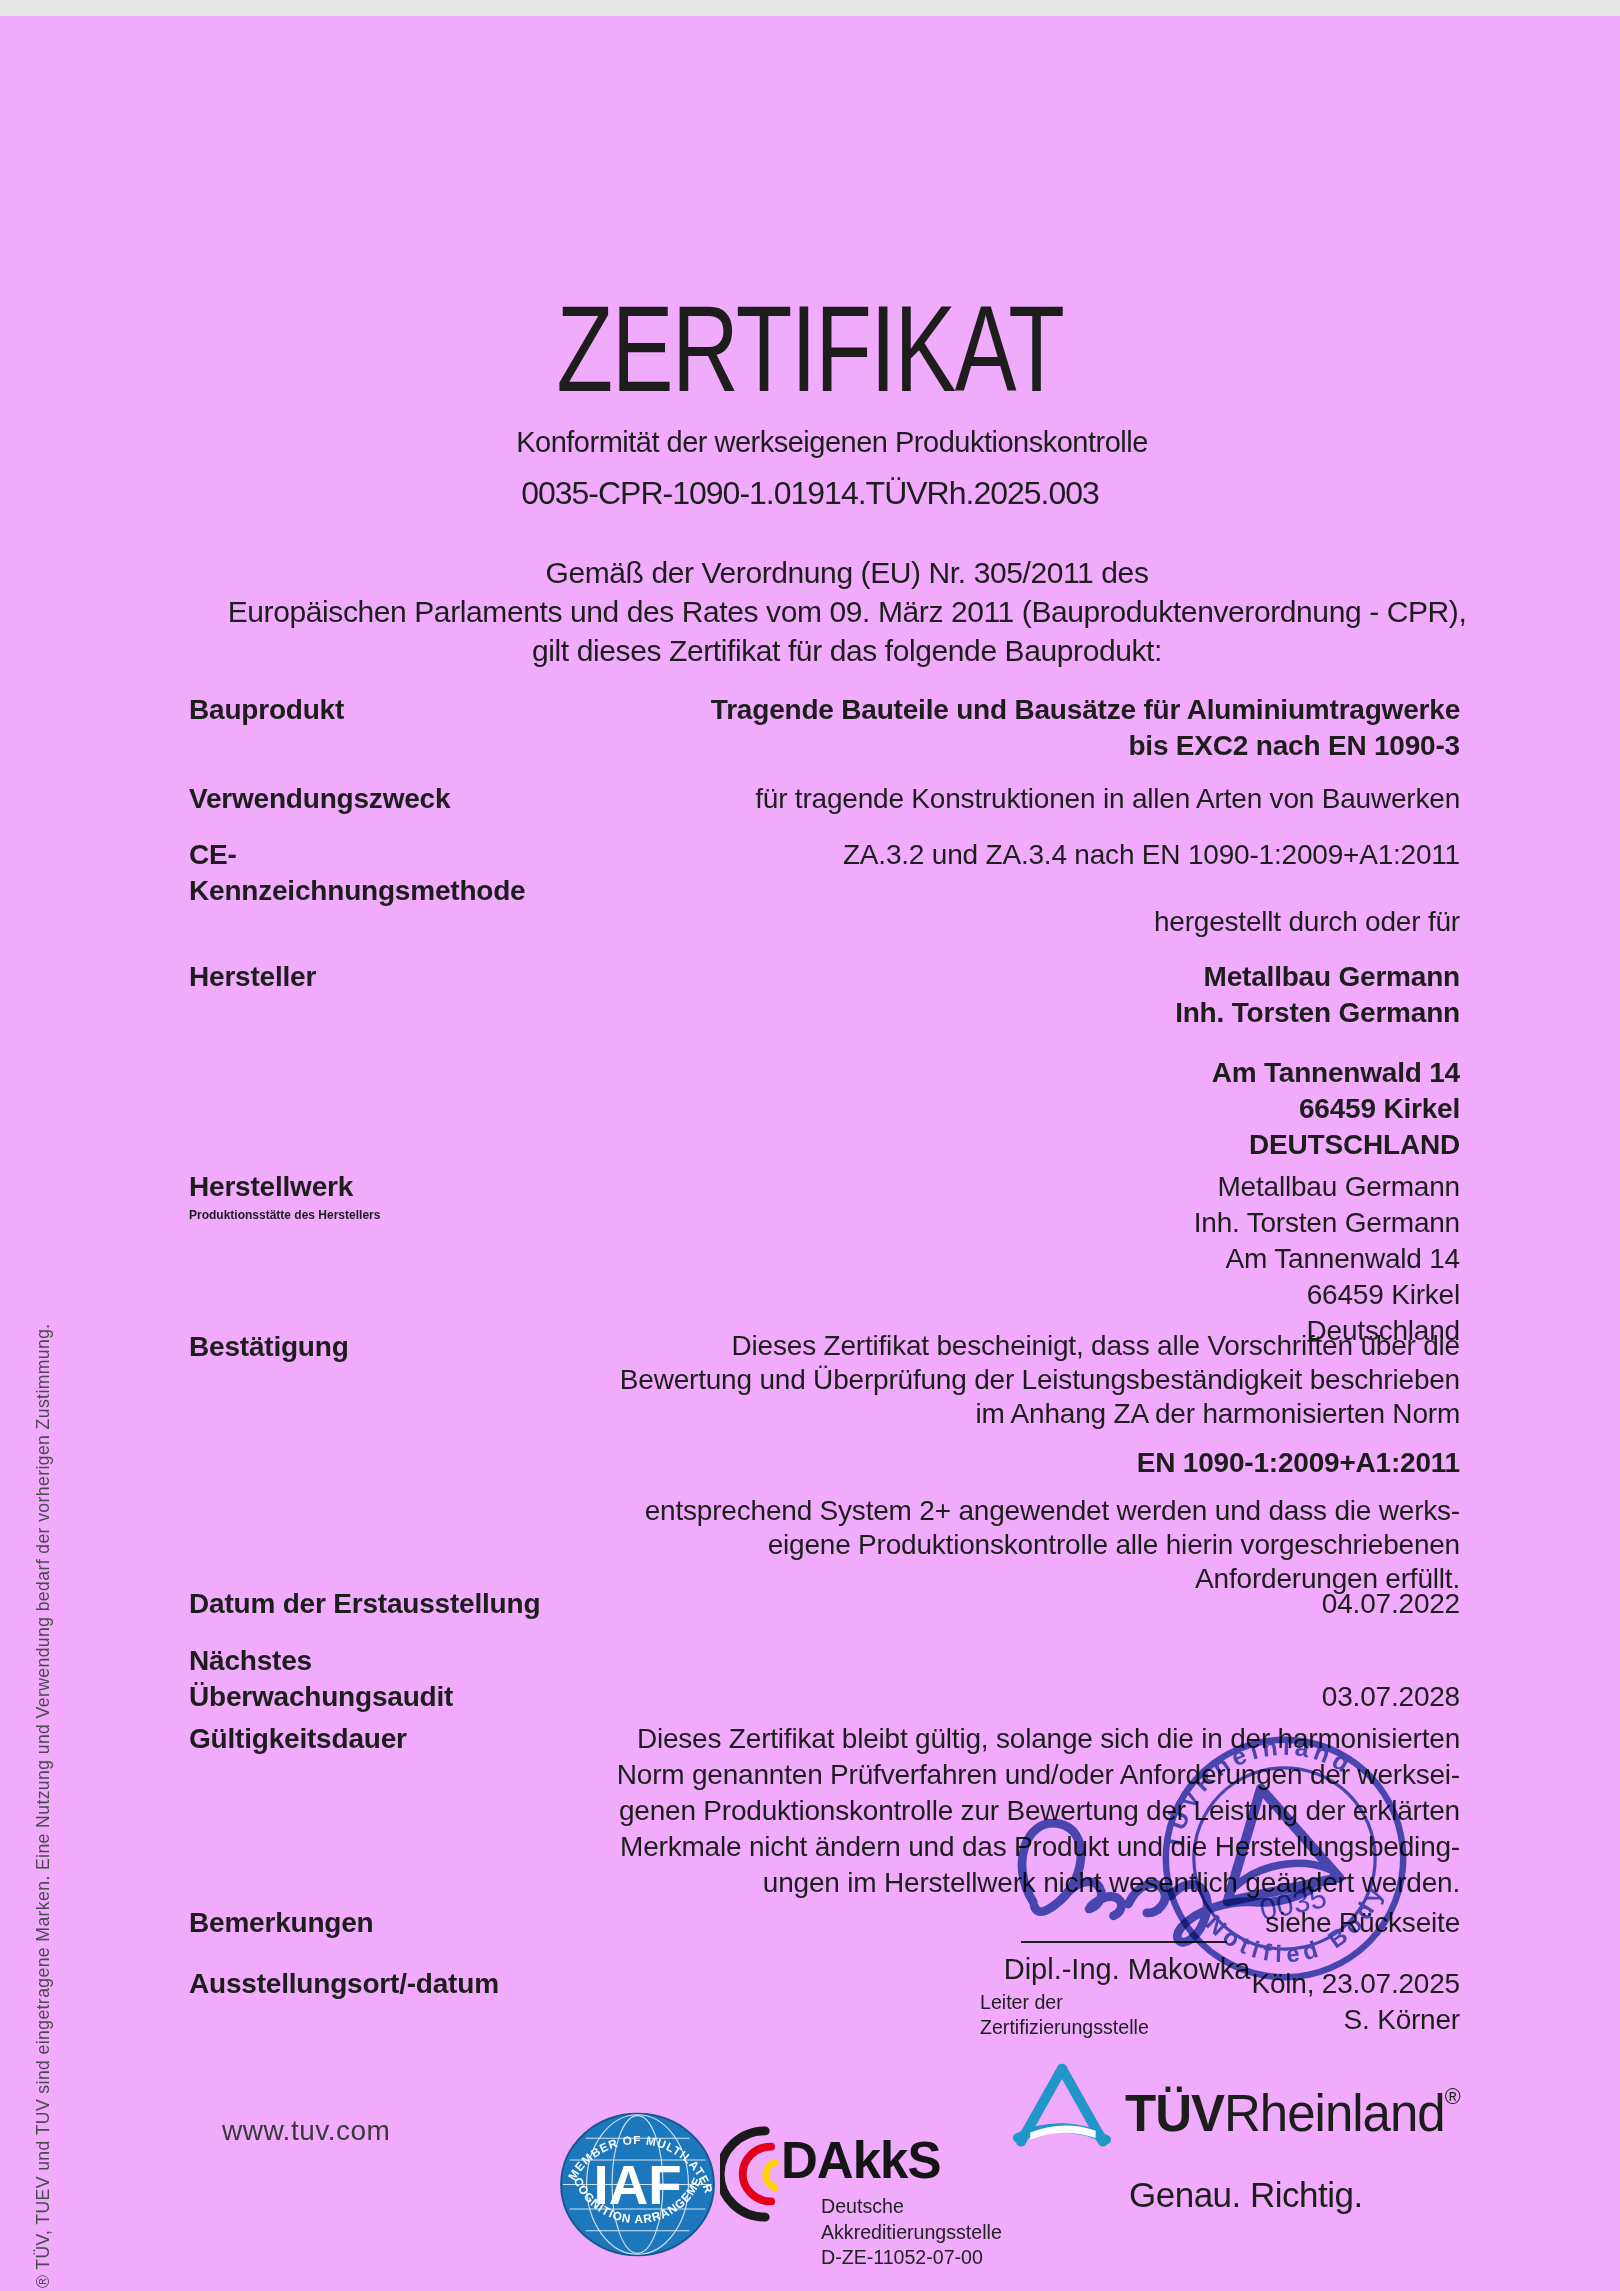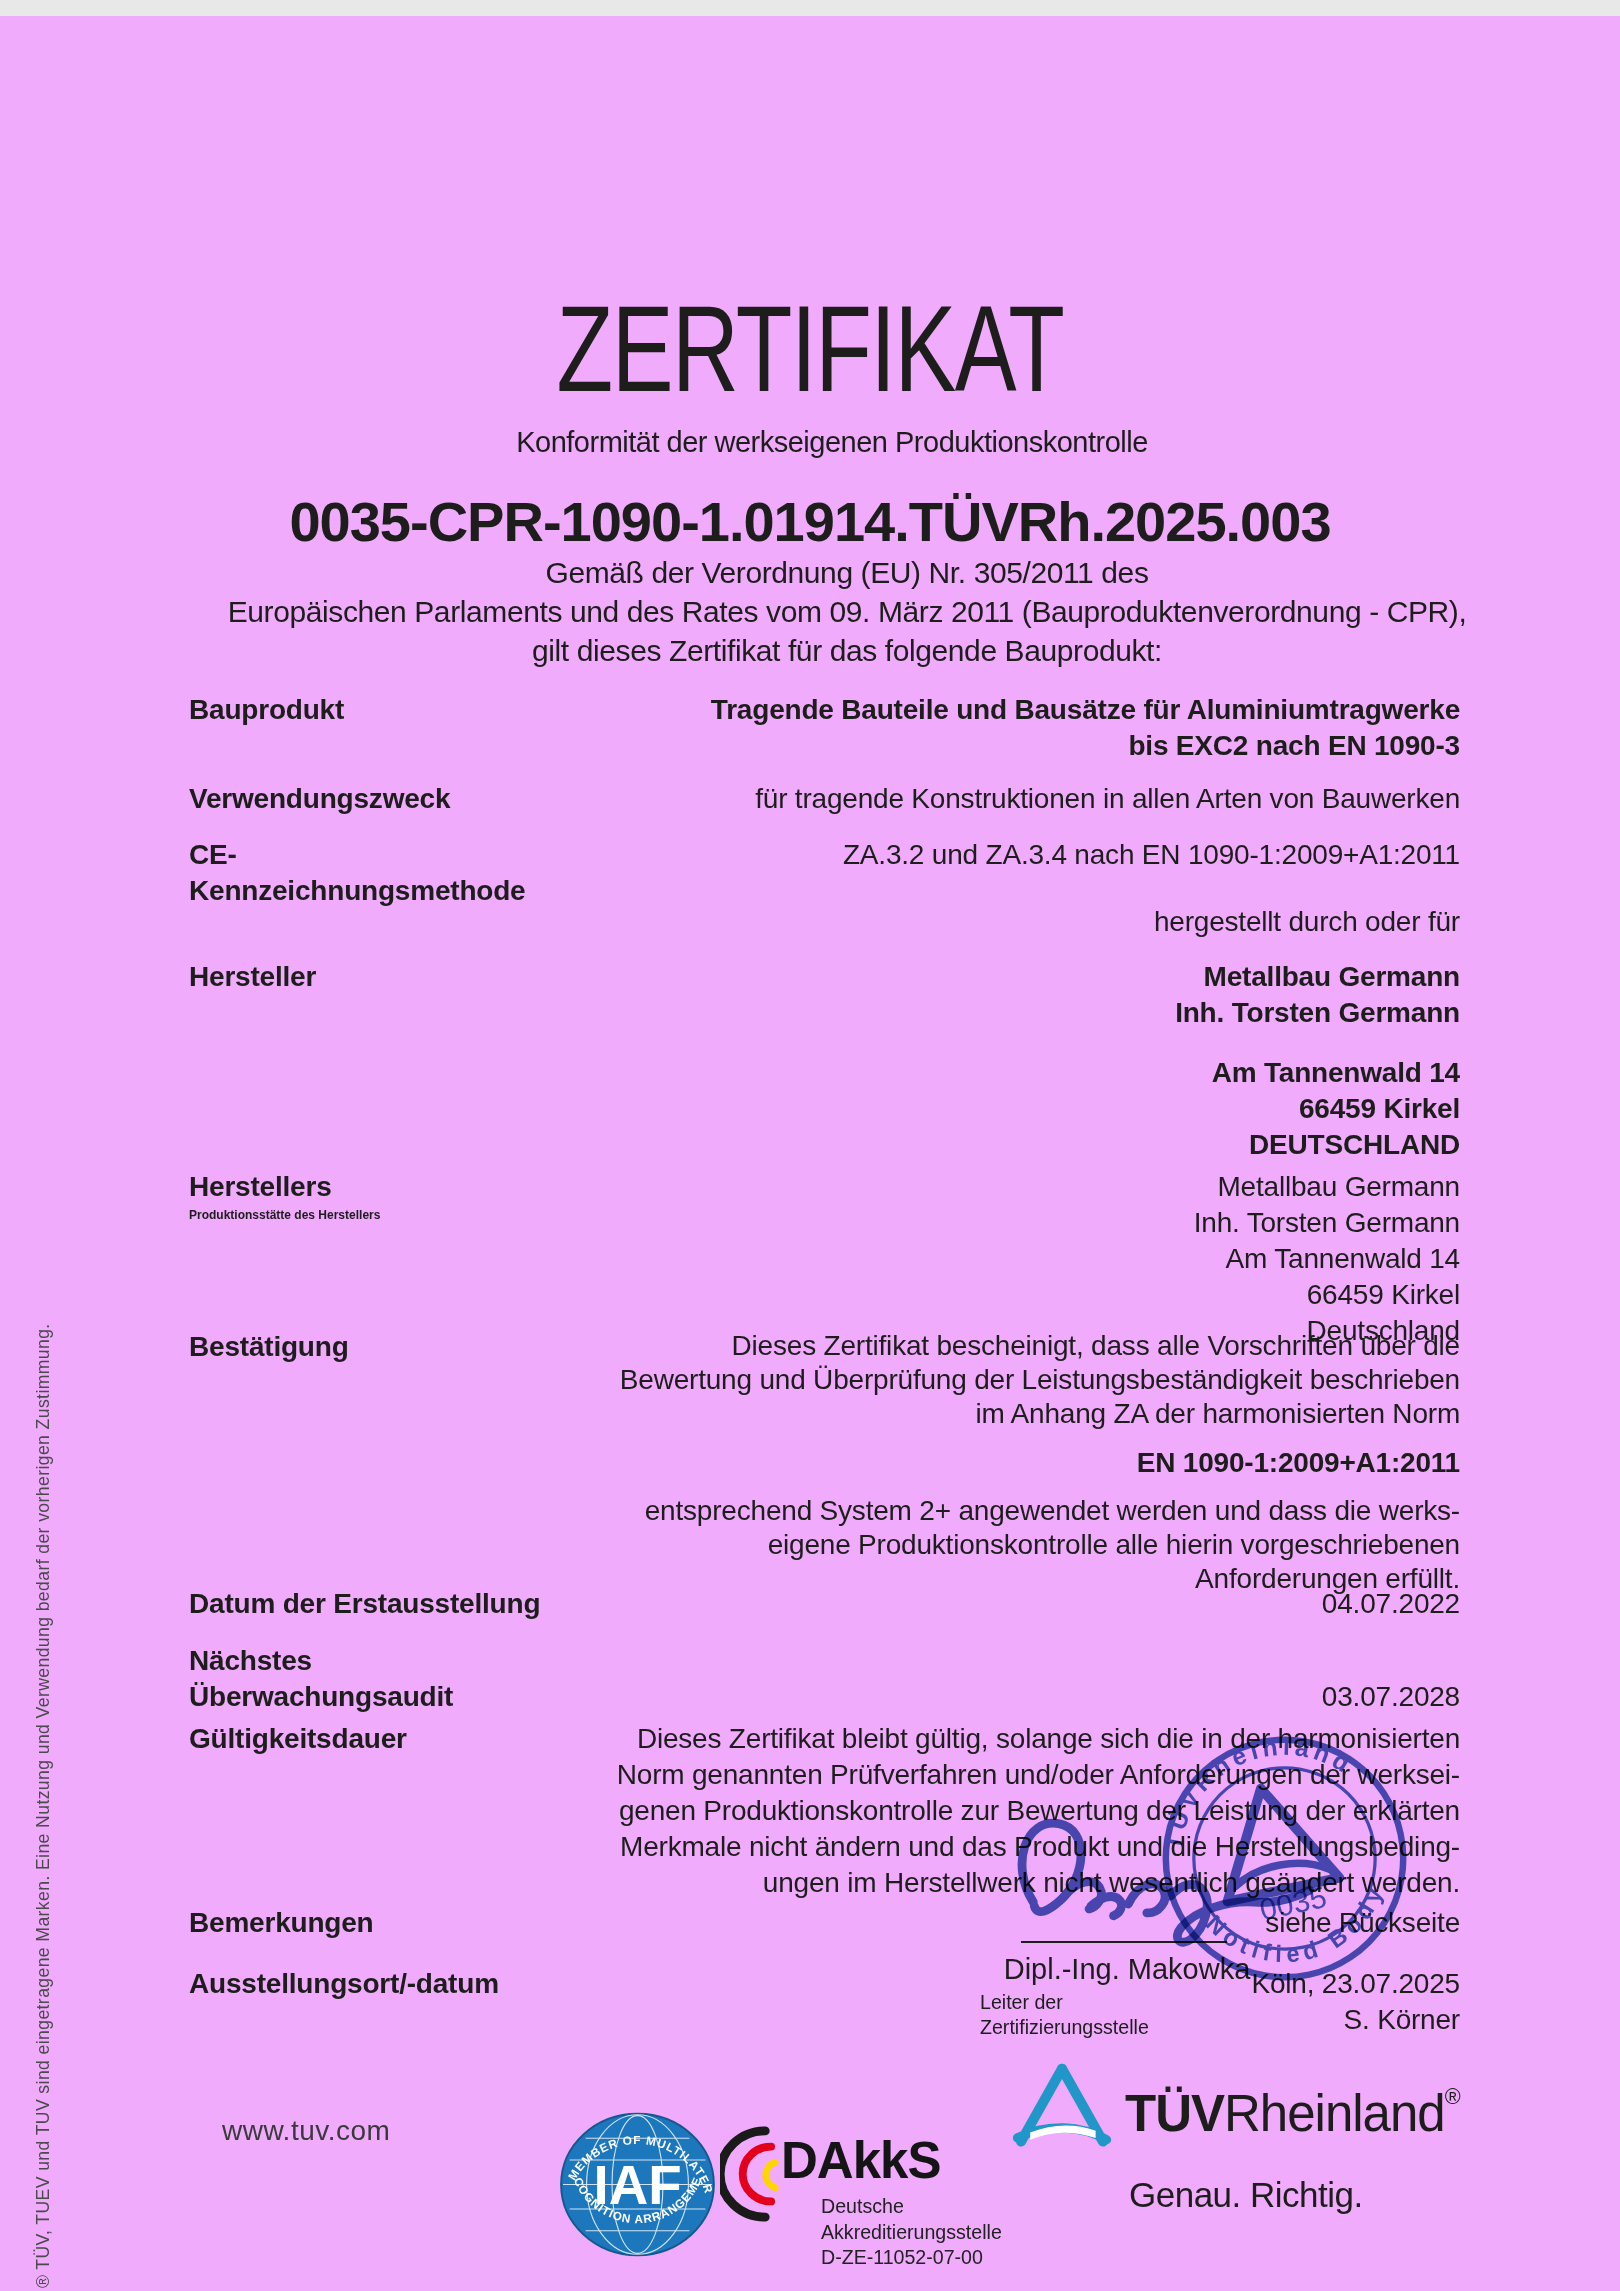--- a/index.html
+++ b/index.html
@@ -10,21 +10,21 @@
   }
   .abs { position:absolute; }
   .pre { white-space:pre-line; }
   .center { left:0; width:1620px; text-align:center; }
 
   .doc-title {
     top:272px; font-size:122px; font-weight:500; letter-spacing:-2px;
     transform:scaleX(0.76); line-height:1;
   }
   .doc-subtitle { top:410px; font-size:29px; letter-spacing:-0.5px;padding-left:22px; }
-  .cert-number { top:473px; font-size:56px; font-weight:700; letter-spacing:-1px; }
+  .cert-number { top:459px; font-size:32px; font-weight:400; letter-spacing:-1px; }
   .intro { top:537px; font-size:30px; line-height:39px; letter-spacing:-0.4px;padding-left:37px; }
 
   .body-text { font-size:28px; line-height:36px; letter-spacing:-0.2px; }
   .row-label { position:absolute; left:189px; font-weight:700; width:382px; }
   .row-value { position:absolute; left:578px; width:882px;text-align:right; }
   .bold { font-weight:700; }
   .sublabel { font-size:12px; font-weight:700; letter-spacing:0; line-height:21.6px; }
   .tight { line-height:34px; }
 
   .sig-line { position:absolute; left:1021px; top:1925px; width:206px; height:0; border-top:2.9px solid #1d1d1b; }
@@ -73,21 +73,21 @@
     <div class="row-value" style="top:888px">hergestellt durch oder für</div>
 
     <div class="row-label" style="top:943px">Hersteller</div>
     <div class="row-value pre bold" style="top:943px">Metallbau Germann
 Inh. Torsten Germann</div>
     <div class="row-value pre bold" style="top:1039px">Am Tannenwald 14
 66459 Kirkel
 DEUTSCHLAND</div>
 
     <div class="row-label" style="top:1153px">
-      <span>Herstellers</span>
+      <span>Herstellwerk</span>
       <div class="sublabel">Produktionsstätte des Herstellers</div>
     </div>
     <div class="row-value pre" style="top:1153px">Metallbau Germann
 Inh. Torsten Germann
 Am Tannenwald 14
 66459 Kirkel
 Deutschland</div>
 
     <div class="row-label" style="top:1313px">Bestätigung</div>
     <div class="row-value pre tight" style="top:1313px">Dieses Zertifikat bescheinigt, dass alle Vorschriften über die

